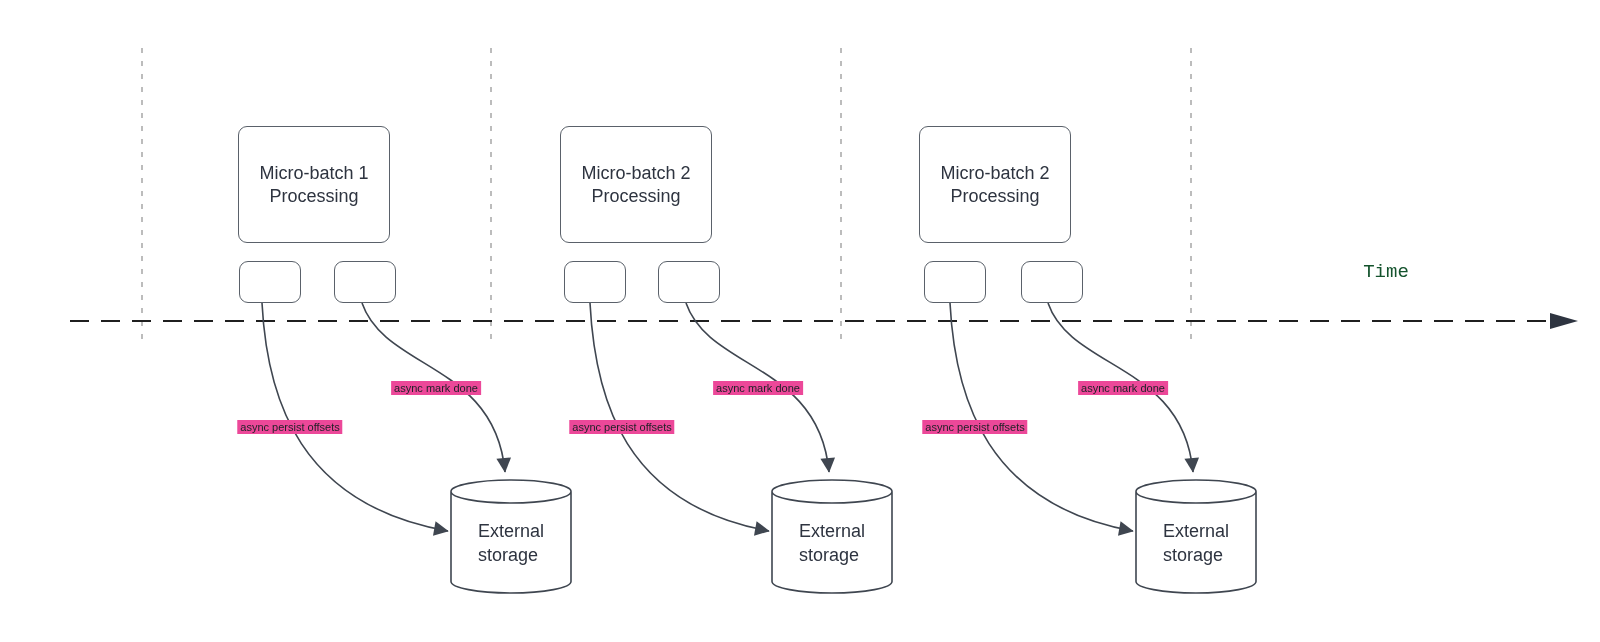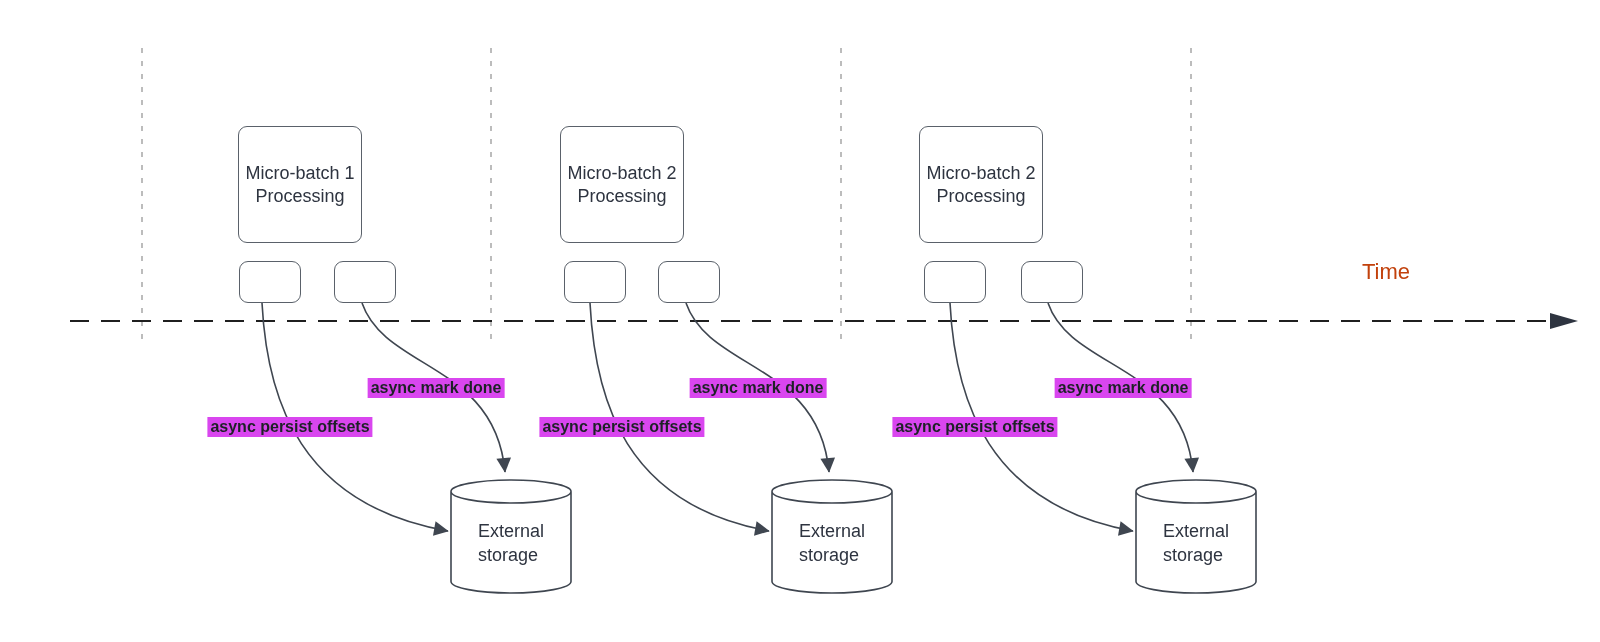--- a/index.html
+++ b/index.html
@@ -18,21 +18,21 @@
   #diagram-svg {
     position: absolute;
     left: 0; top: 0;
     width: 1600px;
     height: 642px;
     z-index: 1;
   }
   .process-box {
     position: absolute;
     top: 126px;
-    width: 124px;
+    width: 152px;
     height: 117px;
     box-sizing: border-box;
     border: 1.5px solid #5a616a;
     border-radius: 9px;
     background: #ffffff;
     display: flex;
     align-items: center;
     justify-content: center;
     text-align: center;
     font-size: 18px;
@@ -48,44 +48,45 @@
     height: 42px;
     box-sizing: border-box;
     border: 1.5px solid #5a616a;
     border-radius: 9px;
     background: #ffffff;
     z-index: 2;
   }
   .flow-label {
     position: absolute;
     transform: translate(-50%, -50%);
-    background: #d946ef;
+    background: #ec4899;
     padding: 1px 3px;
-    font-size: 16px;
-    font-weight: bold;
+    font-size: 11px;
+    font-weight: normal;
     color: #1d2126;
     white-space: nowrap;
     z-index: 3;
   }
   .cylinder-label {
     position: absolute;
     transform: translate(-50%, -50%);
     text-align: left;
     font-size: 18px;
     line-height: 24px;
     color: #2e3440;
     white-space: pre-line;
     z-index: 3;
   }
   .time-label {
     position: absolute;
     transform: translate(-50%, -50%);
-    font-size: 22px;
-    color: #c2410c;
+    font-size: 19px;
+    color: #14532d;
     z-index: 3;
+    font-family: Liberation Mono, monospace;
   }
 </style>
 </head>
 <body>
 
 <div id="canvas">
 
   <svg id="diagram-svg" viewBox="0 0 1600 642" xmlns="http://www.w3.org/2000/svg">
     <defs>
       <marker id="arrowhead" viewBox="0 0 12 12" refX="10.5" refY="6" markerWidth="11" markerHeight="11" orient="auto-start-reverse">

